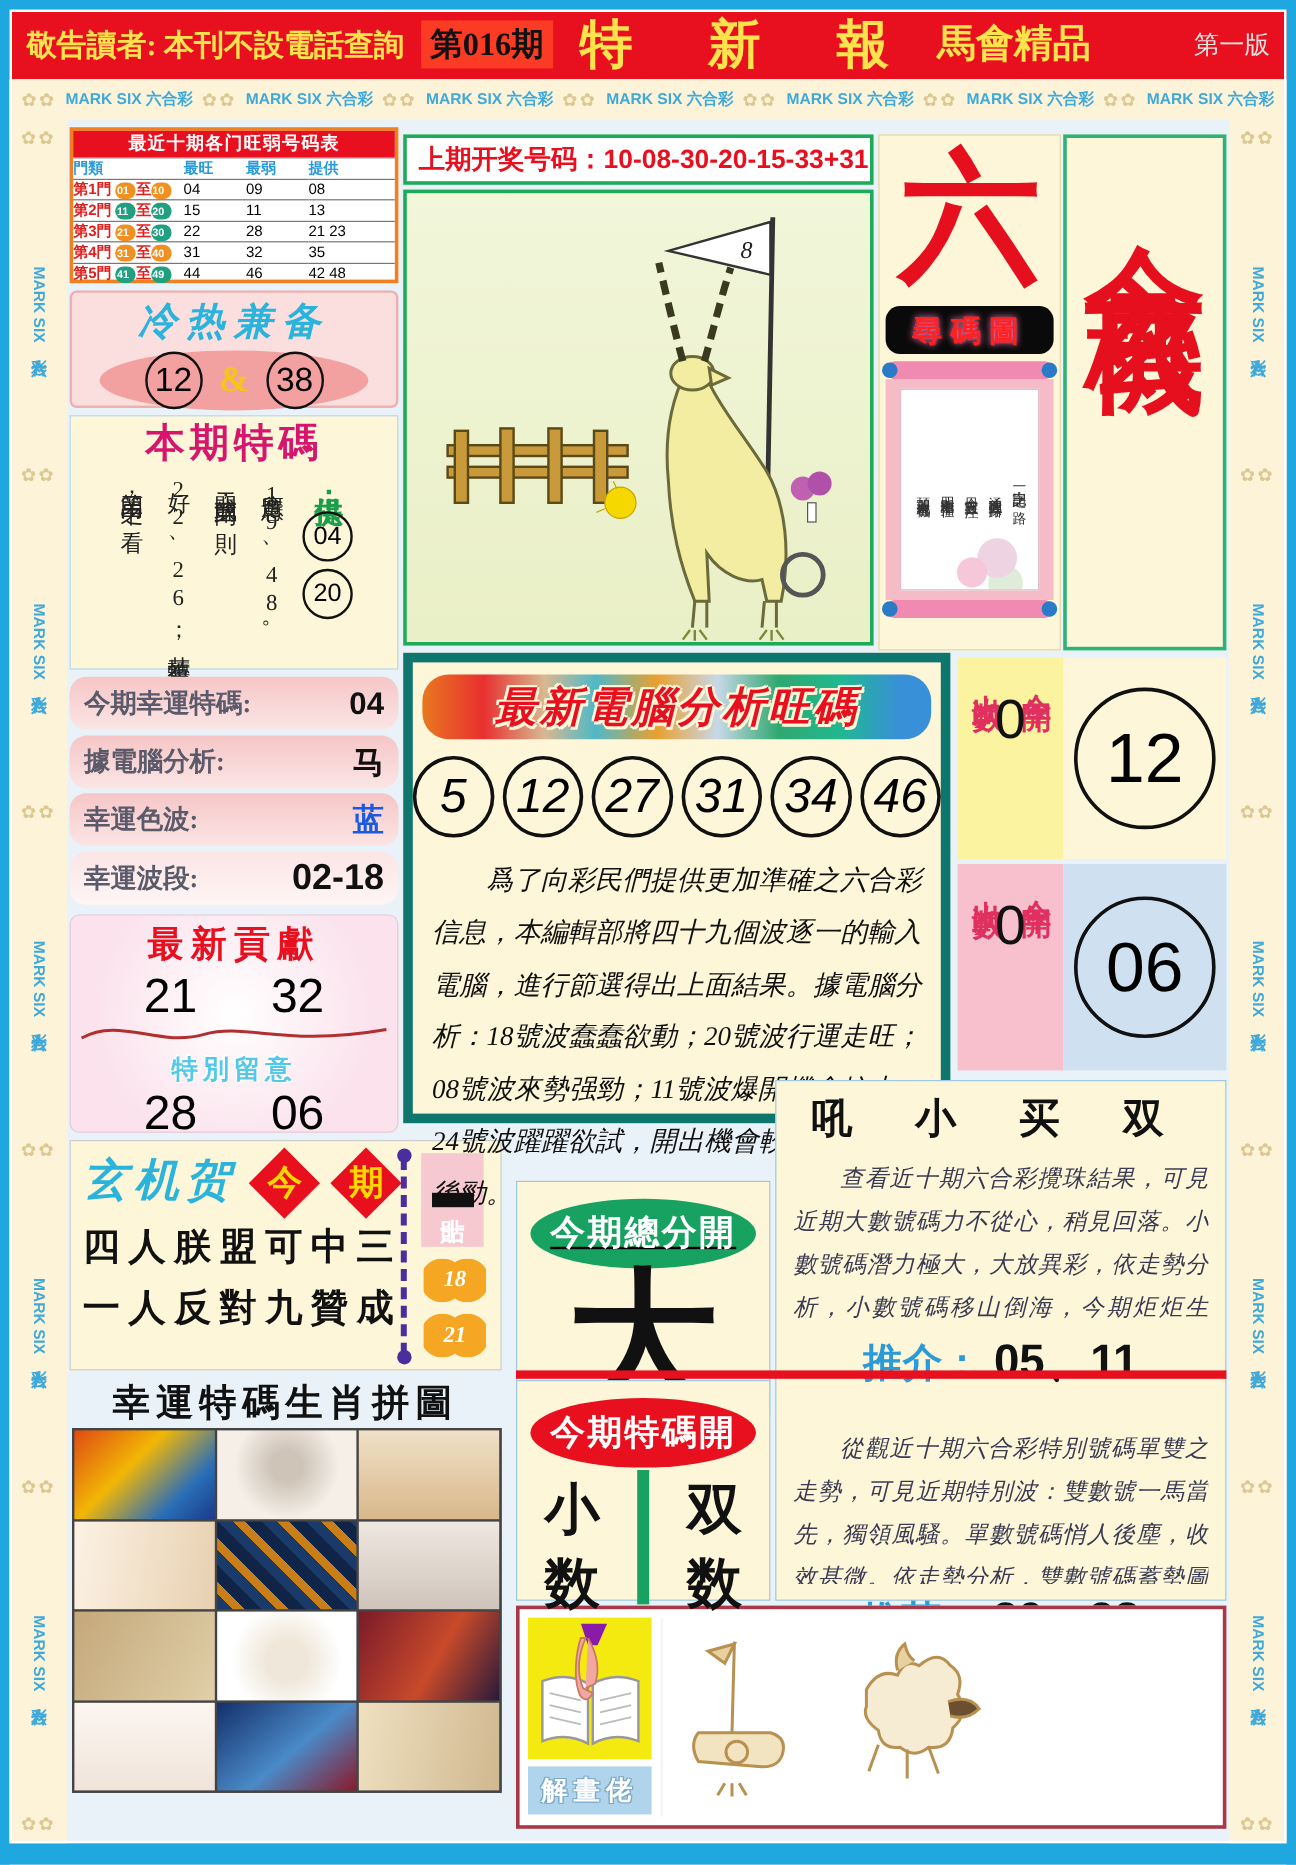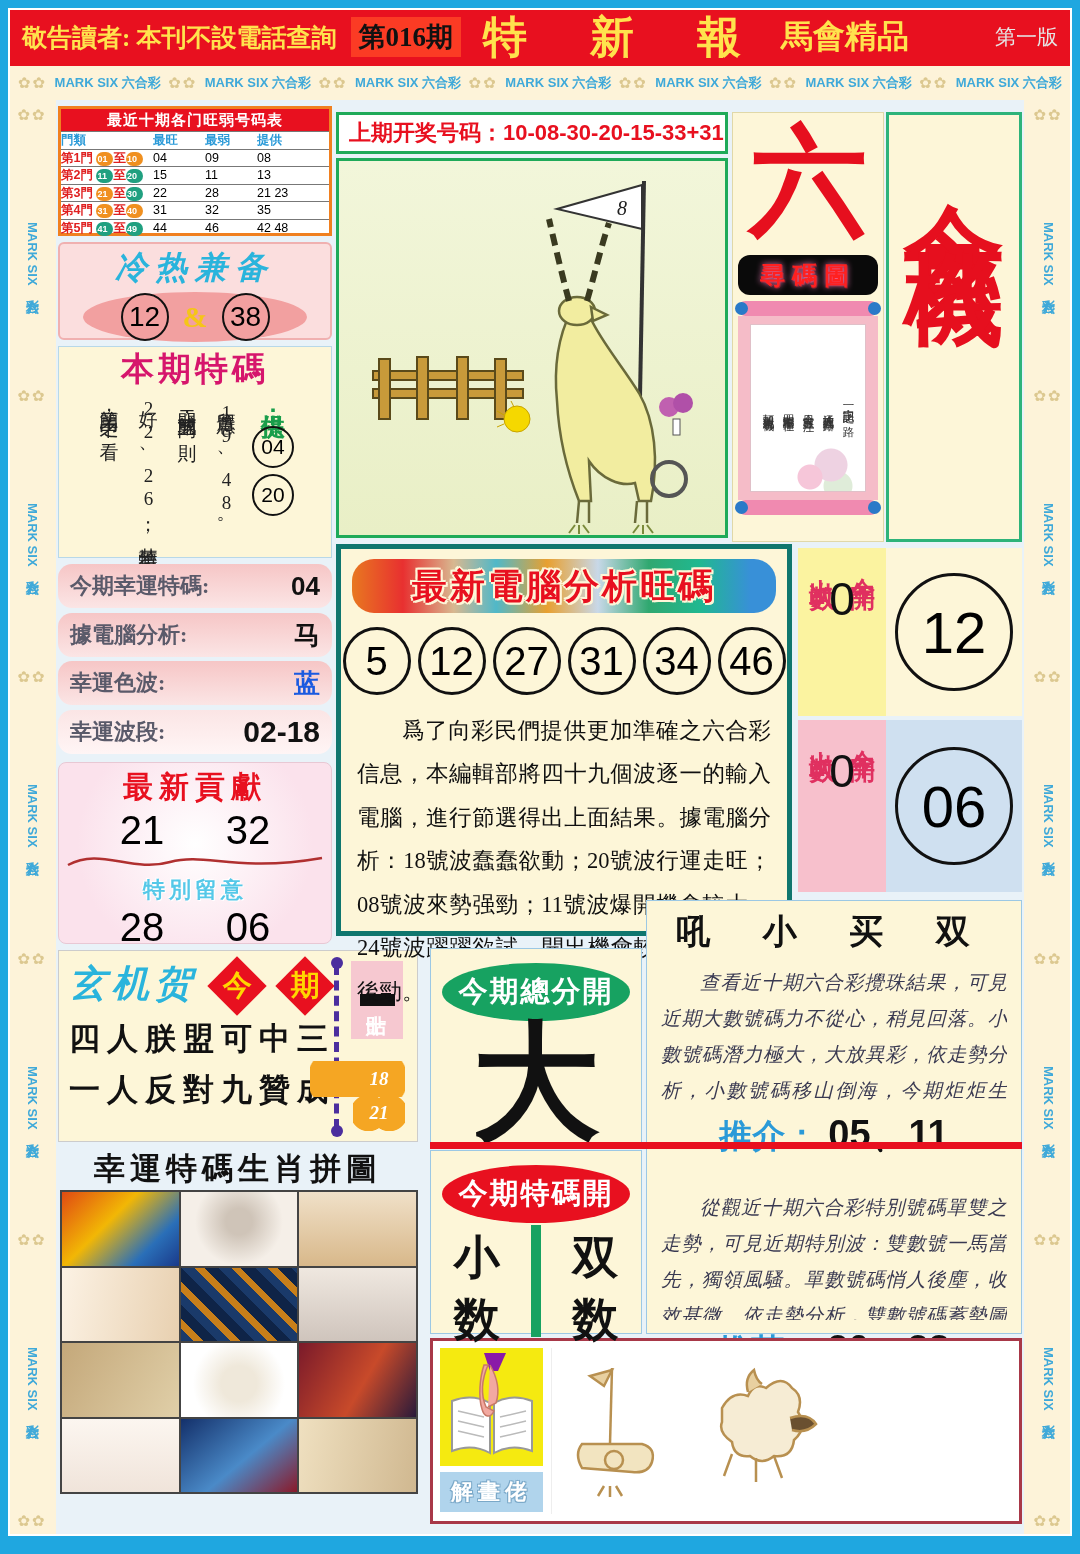--- a/index.html
+++ b/index.html
@@ -97,21 +97,21 @@
   .masthead .chars{writing-mode:vertical-rl;text-orientation:upright;color:#e60f1e;font-size:100px;font-weight:bold;letter-spacing:24px;line-height:130px;margin-top:6px;}
   
   .stat{width:224px;height:168px;display:flex;}
   .stat .lab{width:88px;display:flex;flex-direction:column;align-items:center;padding-top:10px;}
   .stat .labrow{display:flex;gap:8px;}
   .stat .vt{writing-mode:vertical-rl;text-orientation:upright;color:#e03060;font-size:25px;font-weight:bold;letter-spacing:4px;}
   .stat .count{font-size:46px;font-family:"Liberation Sans",sans-serif;color:#111;margin-top:2px;}
   .stat .num{flex:1;display:flex;align-items:center;justify-content:center;}
   .b110{width:112px;height:112px;font-size:58px;border-width:3px;}
   
-  .computer{left:336px;top:544px;width:456px;height:392px;background:#fdf6d8;border:5px solid #0f766e;}
+  .computer{left:336px;top:544px;width:456px;height:392px;background:#fdf6d8;border:8px solid #0f766e;font-style:italic;}
   .cp-banner{width:424px;height:54px;margin:10px auto 0;border-radius:22px;background:linear-gradient(90deg,#e87820,#e83030 12%,#d8b890 24%,#50b8c8 34%,#e8a030 46%,#c8d8e8 58%,#30a870 70%,#20b890 82%,#3890d8 94%);display:flex;align-items:center;justify-content:center;}
   .cp-banner span{color:#e8101f;font-size:35px;font-weight:bold;letter-spacing:3px;text-shadow:2px 0 #fdf6d8,-2px 0 #fdf6d8,0 2px #fdf6d8,0 -2px #fdf6d8,2px 2px #fdf6d8,-2px -2px #fdf6d8;}
   .cp-balls{display:flex;justify-content:center;gap:7px;margin-top:14px;}
   .b62{width:62px;height:62px;font-size:40px;border-width:3px;}
   .cp-para{margin:14px 16px 0;font-size:22.5px;line-height:1.93;text-indent:2em;color:#101010;text-align:justify;}
   
   .rightbox{left:646px;top:900px;width:376px;height:434px;background:#fdf6d8;border:1px solid #9cc8e4;}
   .roar-title{text-align:center;font-size:34px;font-weight:bold;letter-spacing:22px;color:#111;margin-top:8px;white-space:nowrap;}
   .hand-para{margin:10px 14px 0;font-size:19.5px;line-height:1.85;text-indent:2em;color:#3a3a52;font-style:italic;text-align:justify;}
   .rec-row{display:flex;align-items:baseline;justify-content:center;gap:10px;}
@@ -296,21 +296,21 @@
       <span class="diamond">
           <span>期</span>
         </span>
     </div>
     <div class="greet-line">四人朕盟可中三</div>
     <div class="greet-line">一人反對九贊成</div>
     <div class="dash-line"></div>
     <div class="tipword">
         <span class="inner">貼士</span>
       </div>
-    <div class="butterfly" style="top:110px;padding-left:43px;">
+    <div class="butterfly" style="top:98px;">
         <span>18</span>
       </div>
     <div class="butterfly" style="top:144px;">
         <span>21</span>
       </div>
   </div>
 
   <div class="abs puzzle-title">幸運特碼生肖拼圖</div>
   <div class="abs grid">
     <div class="tile t1"></div>
@@ -462,21 +462,21 @@
       <span class="rec-val">05、11</span>
     </div>
     <div style="height:16px;"></div>
     <div class="hand-para" style="height:130px;overflow:hidden;margin-top:14px;">從觀近十期六合彩特別號碼單雙之走勢，可見近期特別波：雙數號一馬當先，獨領風騷。單數號碼悄人後塵，收效甚微。依走勢分析，雙數號碼蓄勢圖強，今期系彩壇精英，有力引領彩壇。單數號碼走勢動蕩，今期狀態疲勞，不可過多關注。故今期特碼雙也。</div>
     <div class="rec-row" style="margin-top:4px;">
       <span class="rec-label">推荐：</span>
       <span class="rec-val">20、38</span>
     </div>
   </div>
 
-  <div class="abs leftsub" style="top:948px;height:196px;">
+  <div class="abs leftsub" style="top:984px;height:196px;text-decoration:underline;">
     <div class="oval green">
         <span>今期總分開</span>
       </div>
     <div class="big-da">大</div>
   </div>
 
   <div class="abs red-divider"></div>
 
   <div class="abs solver">
     <div class="sv-left">

